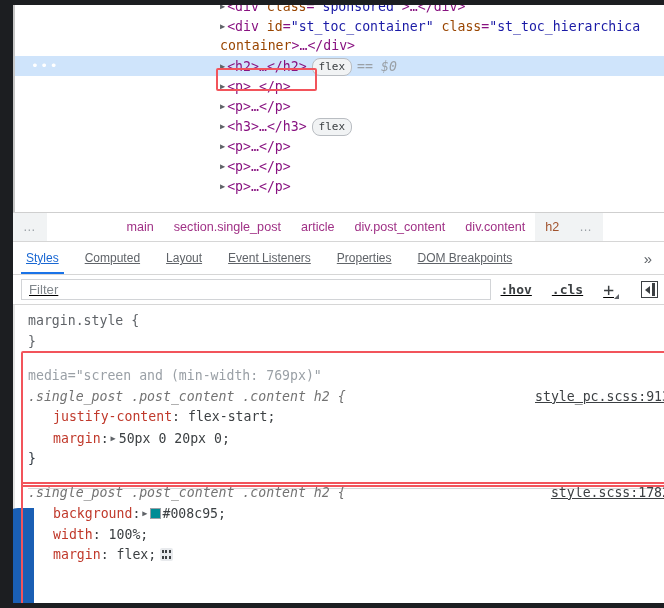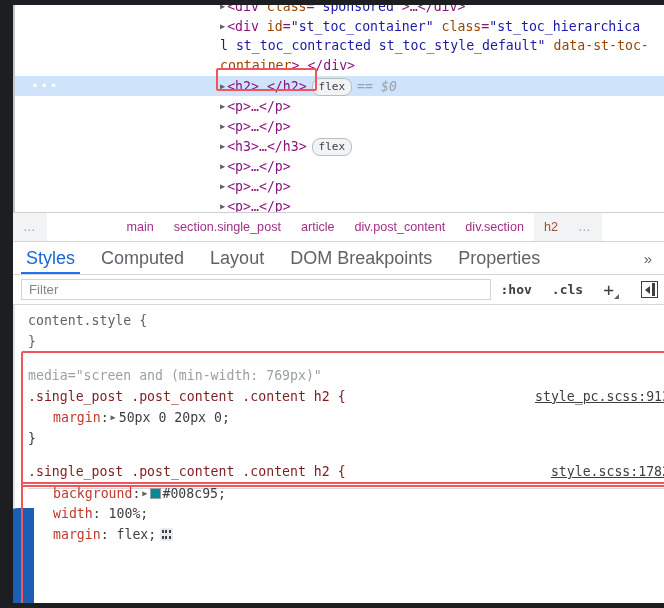--- a/index.html
+++ b/index.html
@@ -162,23 +162,24 @@
     border-bottom: 1px solid #d6d6d6;
     display: flex;
     align-items: center;
     overflow: hidden;
   }
   .tab {
     position: relative;
     padding: 0 13px;
     height: 32px;
     display: flex; align-items: center;
-    font-size: 18px;
+    font-size: 12px;
     color: #5f6368;
     white-space: nowrap;
+    text-decoration: underline;
   }
   .tab.active { color: #1967d2; }
   .tab.active::after {
     content: "";
     position: absolute;
     left: 8px; right: 8px; bottom: 0;
     height: 2px;
     background: #1a73e8;
   }
   .tab-more {
@@ -192,20 +193,21 @@
   
   .filterbar {
     position: absolute;
     left: 13px; top: 275px;
     width: 651px; height: 30px;
     background: #ffffff;
     border-bottom: 1px solid #d6d6d6;
     display: flex;
     align-items: center;
     overflow: hidden;
+    text-decoration: underline;
   }
   .filter-input {
     margin-left: 8px;
     width: 478px; height: 21px;
     border: 1px solid #d2d4d7;
     background: #ffffff;
     display: flex; align-items: center;
     padding-left: 7px;
     font-size: 13.2px;
     color: #80868b;
@@ -257,21 +259,21 @@
     overflow: hidden;
     font-family: "DejaVu Sans Mono", monospace;
     font-size: 13.2px;
     line-height: 20.5px;
     color: #303942;
   }
   .rule-block { padding: 4px 0 4px 0; position: relative; }
   .rule-block.element-style { color: #5f6368; padding-left: 15px; padding-top: 6px; }
   .rule-line { white-space: nowrap; padding-left: 15px; position: relative; }
   .rule-line.ind { padding-left: 40px; }
-  .sel { color: #7f1d1d; }
+  .sel { color: #737373; font-style: italic; }
   .media-q { color: #9aa0a6; }
   .prop { color: #c0392b; }
   .val { color: #3c4043; }
   .src-link {
     position: absolute;
     right: -6px; top: 0;
     color: #3c4043;
     text-decoration: underline;
     font-size: 13.2px;
     white-space: nowrap;
@@ -358,23 +360,20 @@
     <div class="dom-rows">
 
       <div class="dom-row">
         <span class="tri">▶</span><span class="punc">&lt;</span><span class="tag">div</span> <span class="attr-name">class</span><span class="punc">=</span><span class="attr-val">"sponsored"</span><span class="punc">&gt;</span><span class="dots">…</span><span class="punc">&lt;/</span><span class="tag">div</span><span class="punc">&gt;</span>
       </div>
 
       <div class="dom-row">
         <span class="tri">▶</span><span class="punc">&lt;</span><span class="tag">div</span> <span class="attr-name">id</span><span class="punc">=</span><span class="attr-val">"st_toc_container"</span> <span class="attr-name">class</span><span class="punc">=</span><span class="attr-val">"st_toc_hierarchica</span>
       </div>
       <div class="dom-row wrapline">
-        <span class="attr-val">l st_toc_contracted st_toc_style_default"</span> <span class="attr-name">data-st-toc-</span>
-      </div>
-      <div class="dom-row wrapline">
         <span class="attr-name">container</span><span class="punc">&gt;</span><span class="dots">…</span><span class="punc">&lt;/</span><span class="tag">div</span><span class="punc">&gt;</span>
       </div>
 
       <div class="dom-row selected">
         <span class="row-ellipsis">•••</span><span class="tri">▶</span><span class="punc">&lt;</span><span class="tag">h2</span><span class="punc">&gt;</span><span class="dots">…</span><span class="punc">&lt;/</span><span class="tag">h2</span><span class="punc">&gt;</span><span class="badge-flex">flex</span><span class="eq">==</span> <span class="dollar">$0</span>
       </div>
 
       <div class="dom-row">
         <span class="tri">▶</span><span class="punc">&lt;</span><span class="tag">p</span><span class="punc">&gt;</span><span class="dots">…</span><span class="punc">&lt;/</span><span class="tag">p</span><span class="punc">&gt;</span>
       </div>
@@ -398,31 +397,32 @@
   </div>
   <div class="dom-highlight-box"></div>
 
   <div class="breadcrumb">
     <div class="crumb more">…</div>
     <div class="crumb brown">tentInner</div>
     <div class="crumb magenta">main</div>
     <div class="crumb magenta">section.single_post</div>
     <div class="crumb magenta">article</div>
     <div class="crumb magenta">div.post_content</div>
-    <div class="crumb magenta">div.section</div>
+    <div class="crumb magenta">div.content</div>
     <div class="crumb active">h2</div>
     <div class="crumb more">…</div>
   </div>
 
   <div class="tabbar">
     <div class="tab active">Styles</div>
     <div class="tab">Computed</div>
     <div class="tab">Layout</div>
+    <div class="tab">Event Listeners</div>
+    <div class="tab">Properties</div>
     <div class="tab">DOM Breakpoints</div>
-    <div class="tab">Properties</div>
     <div class="tab-more">»</div>
   </div>
 
   <div class="filterbar">
     <div class="filter-input">Filter</div>
     <div class="filter-tools">
       <span>:hov</span>
       <span>.cls</span>
       <span class="plus-wrap">
         <span class="plus-glyph">+</span>
@@ -431,31 +431,34 @@
       <span class="sidebar-toggle">
         <span class="caret-l"></span>
       </span>
     </div>
   </div>
 
   <div class="styles-pane">
     <div class="styles-left-rail"></div>
 
     <div class="rule-block element-style">
-      <div class="rule-line" style="padding-left:0;">content.style {</div>
+      <div class="rule-line" style="padding-left:0;">margin.style {</div>
       <div class="rule-line" style="padding-left:0;">}</div>
     </div>
 
     <div class="rule-block" style="padding-top:10px;">
       <div class="rule-line media-q">media="screen and (min-width: 769px)"</div>
       <div class="rule-line">
         <span class="sel">.single_post .post_content .content h2 {</span>
         <span class="src-link">style_pc.scss:913</span>
       </div>
       <div class="rule-line ind">
+        <span class="prop">justify-content</span><span class="val">: </span><span class="val">flex-start;</span>
+      </div>
+      <div class="rule-line ind">
         <span class="prop">margin</span><span class="val">:</span><span class="expand-tri">▶</span><span class="val">50px 0 20px 0;</span>
       </div>
       <div class="rule-line">}</div>
     </div>
 
     <div class="rule-sep"></div>
 
     <div class="rule-block" style="padding-top:9px;">
       <div class="rule-line">
         <span class="sel">.single_post .post_content .content h2 {</span>

